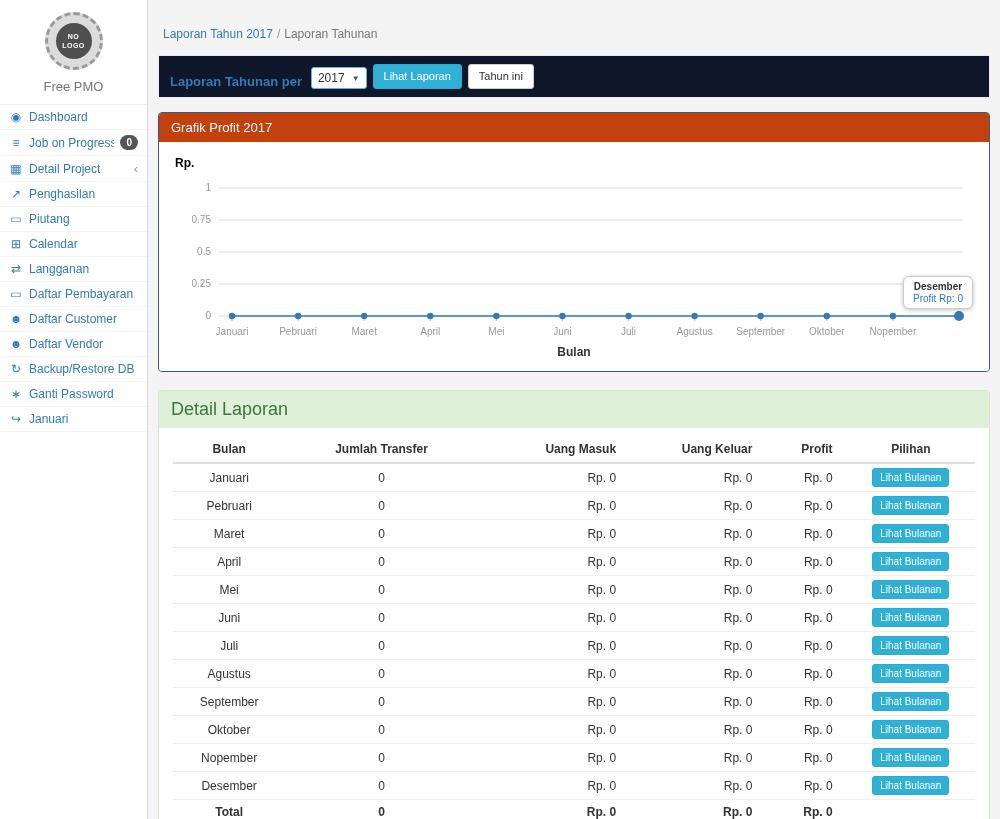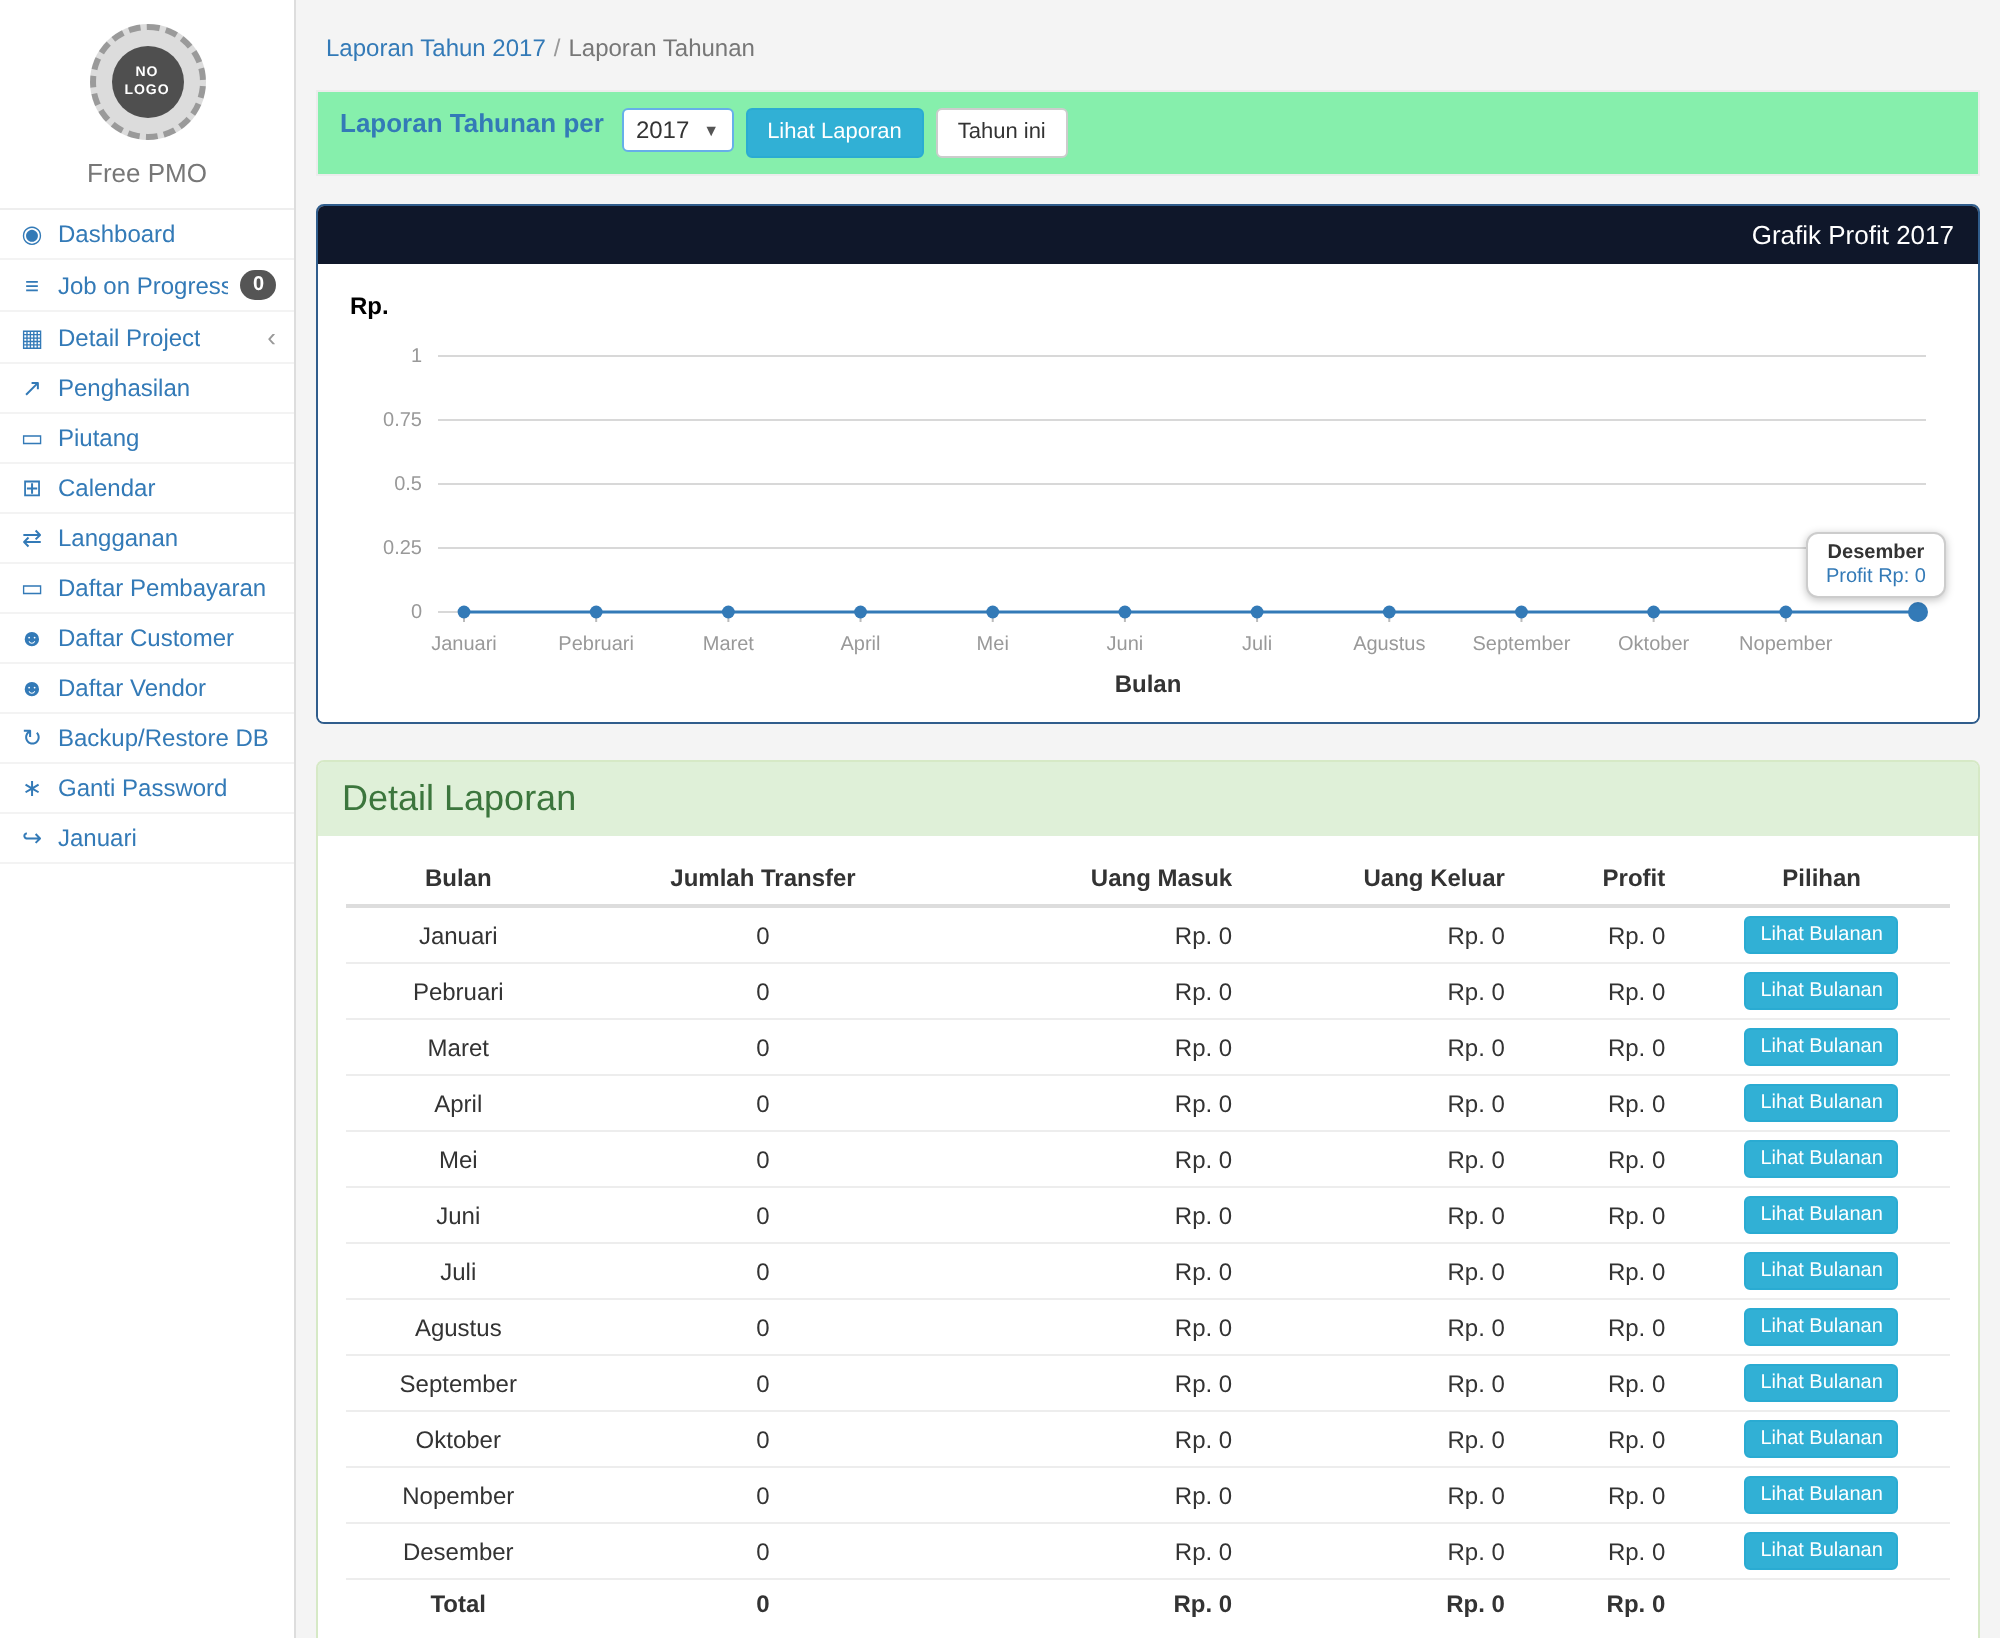--- a/index.html
+++ b/index.html
@@ -20,40 +20,40 @@
   .menu-item { display:flex; align-items:center; gap:6px; padding:5px 9px; color:#337ab7;
           font-size:12px; border-bottom:1px solid #f3f3f3; cursor:pointer; text-decoration:none; }
   .menu-icon { width:14px; text-align:center; font-size:12px; flex-shrink:0; }
   .menu-label { white-space:nowrap; overflow:hidden; }
   .menu-badge { margin-left:auto; background:#555; color:#fff; font-size:10px; font-weight:bold;
           border-radius:9px; padding:1px 6px; line-height:1.3; }
   .menu-chevron { margin-left:auto; color:#999; font-size:13px; }
 
   
   .main { flex:1; display:flex; flex-direction:column; }
-  .breadcrumb-bar { padding:17px 15px 14px; font-size:12px; color:#777; }
+  .breadcrumb-bar { padding:27px 15px 14px; font-size:12px; color:#777; }
   .breadcrumb-bar a { color:#337ab7; text-decoration:none; }
   .crumb-sep { color:#999; margin:0 4px; }
 
-  .filter-bar { background:#86efac; border:1px solid #ececec; margin:0 10px 14px; padding:8px 11px;
-          display:flex; align-items:flex-start; gap:6px; }
+  .filter-bar { background:#0f172a; border:1px solid #ececec; margin:0 10px 14px; padding:8px 11px;
+          display:flex; align-items:flex-end; gap:6px; }
   .filter-label { color:#337ab7; font-weight:bold; font-size:13px; margin-right:3px; }
   .year-select { display:inline-flex; align-items:center; gap:7px; background:#fff;
           border:1px solid #66afe9; border-radius:3px; padding:3px 6px; font-size:12px; cursor:pointer; }
   .year-select .caret { font-size:8px; color:#555; }
   button { font-family:inherit; cursor:pointer; }
   .btn { border-radius:3px; font-size:11px; padding:5px 10px; line-height:1.2; }
   .btn-info { background:#31b0d5; border:1px solid #2aabd2; color:#fff; }
   .btn-default { background:#fff; border:1px solid #ccc; color:#333; }
   .btn-xs { border-radius:3px; font-size:10px; padding:2px 7px; line-height:1.3; }
 
   .panel { margin:0 10px 18px; border-radius:4px; }
   .panel-primary { border:1px solid #305d8c; }
-  .panel-primary .panel-heading { background:#0f172a; color:#fff; padding:7px 12px; font-size:13px;
-          border-radius:3px 3px 0 0;text-align:right; }
+  .panel-primary .panel-heading { background:#c2410c; color:#fff; padding:7px 12px; font-size:13px;
+          border-radius:3px 3px 0 0; }
   .panel-primary .panel-body { background:#fff; padding:10px 10px 8px; border-radius:0 0 3px 3px; }
 
   .y-axis-title { font-weight:bold; font-size:12px; color:#000000; margin:4px 0 2px 6px; }
   .chart-wrap { position:relative; }
   .x-axis-title { text-align:center; font-weight:bold; font-size:12px; color:#333; margin:0 0 4px; }
   .chart-tooltip { position:absolute; right:6px; bottom:36px; background:#fff; border:1px solid #ccc;
           border-radius:6px; box-shadow:0 1px 4px rgba(0,0,0,.25); padding:4px 9px; text-align:center; }
   .tt-title { font-weight:bold; font-size:10px; color:#333; }
   .tt-value { font-size:10px; color:#337ab7; margin-top:1px; }
 

